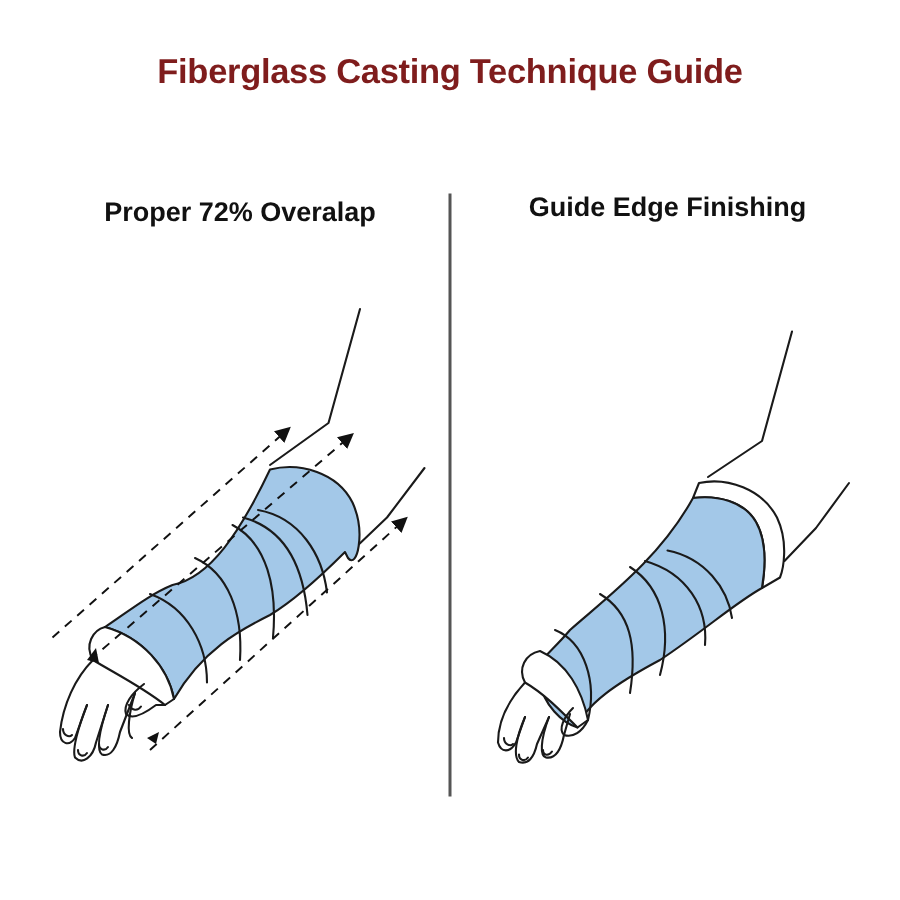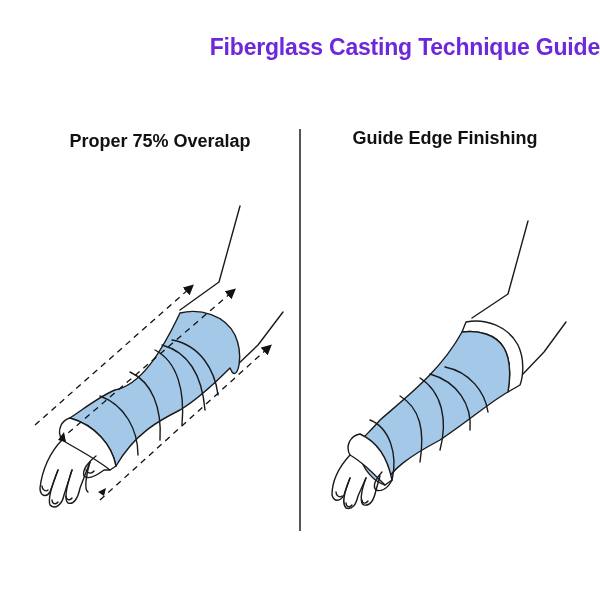--- a/index.html
+++ b/index.html
@@ -1,28 +1,28 @@
 <!DOCTYPE html>
 <html><head>
   <meta charset="utf-8">
   <style>
     html, body { margin: 0; padding: 0; background: #ffffff; }
     body { width: 600px; height: 600px; position: relative; overflow: hidden; font-family: "Liberation Sans", "DejaVu Sans", sans-serif; }
-    .title { position: absolute; top: 34px; left: 0; width: 600px; text-align: right; font-size: 23px; font-weight: bold; color: #6d28d9; letter-spacing: -0.2px; }
+    .title { position: absolute; top: 34px; left: 0; width: 600px; text-align: center; font-size: 23px; font-weight: bold; color: #7f1d1d; letter-spacing: -0.2px; }
     .panel-title { position: absolute; top: 131px; font-size: 18px; font-weight: bold; color: #111; text-align: center; }
     .left-title { left: 20px; width: 280px; }
     .right-title { left: 300px; width: 290px; top: 128px; }
     .divider { position: absolute; left: 299px; top: 129px; width: 2px; height: 402px; background: #555; }
     svg.illus { position: absolute; left: 0; top: 0; }
   </style>
 </head>
 <body>
 
 <div class="title">Fiberglass Casting Technique Guide</div>
-<div class="panel-title left-title">Proper 75% Overalap</div>
+<div class="panel-title left-title">Proper 72% Overalap</div>
 <div class="panel-title right-title">Guide Edge Finishing</div>
 <div class="divider"></div>
 
 <svg class="illus" width="600" height="600" viewBox="0 0 600 600">
   <defs>
     <marker id="arrowL" markerWidth="8" markerHeight="8" refX="4" refY="4" orient="auto">
       <path d="M0,0 L8,4 L0,8 Z" fill="#111"></path>
     </marker>
   </defs>
   <g fill="none" stroke="#1a1a1a" stroke-width="1.4" stroke-linejoin="round" stroke-linecap="round">

